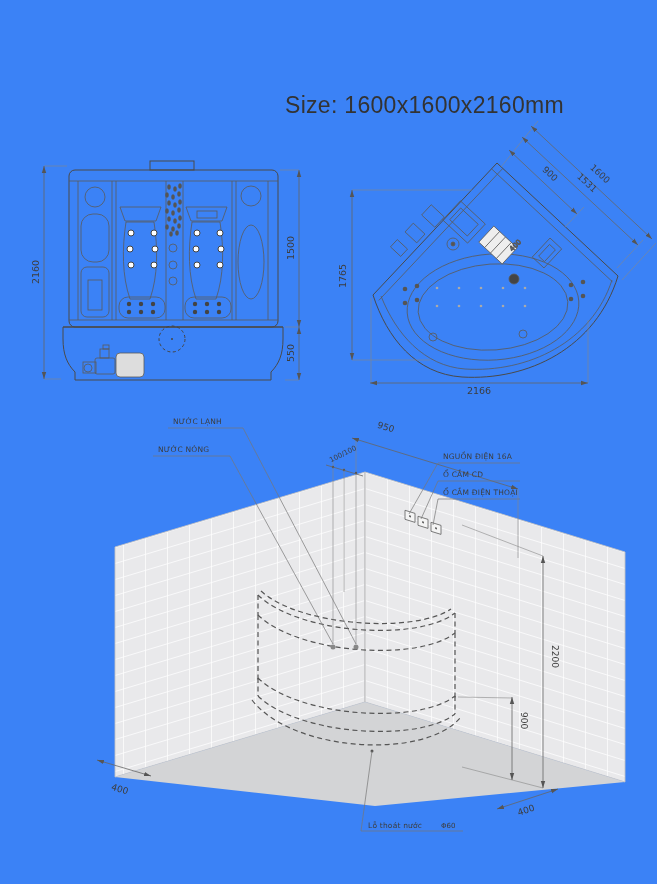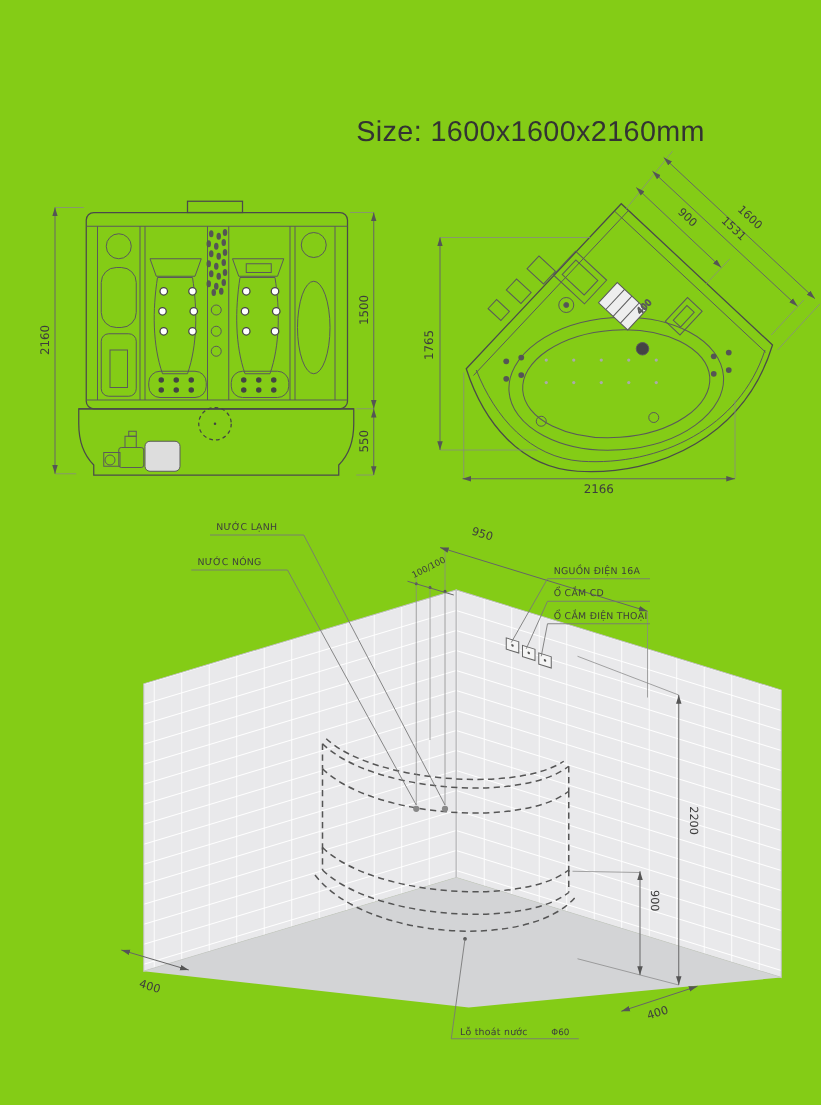--- a/index.html
+++ b/index.html
@@ -1,16 +1,16 @@
 <!DOCTYPE html>
 <html><head>
 <meta charset="utf-8">
 <style>
   html,body{margin:0;padding:0;background:#ffffff;}
-  .page{position:relative;width:657px;height:884px;background:#84cc16;overflow:hidden;
+  .page{position:relative;width:657px;height:884px;background:#3b82f6;overflow:hidden;
         font-family:"Liberation Sans", sans-serif;}
   .title{position:absolute;left:285px;top:92px;font-size:23px;color:#333;
          font-family:"Liberation Sans", sans-serif;letter-spacing:.3px;}
   svg text{font-family:"DejaVu Sans", sans-serif;fill:#3d3d3d;}
   .dim{font-size:9.5px;}
   .dims{font-size:9px;}
   .lbl{font-size:7.5px;letter-spacing:.2px;}
   .lbl2{font-size:7px;}
   .ln{stroke:#4a4a4a;stroke-width:1;fill:none;}
   .lnt{stroke:#5a5a5a;stroke-width:.8;fill:none;}

